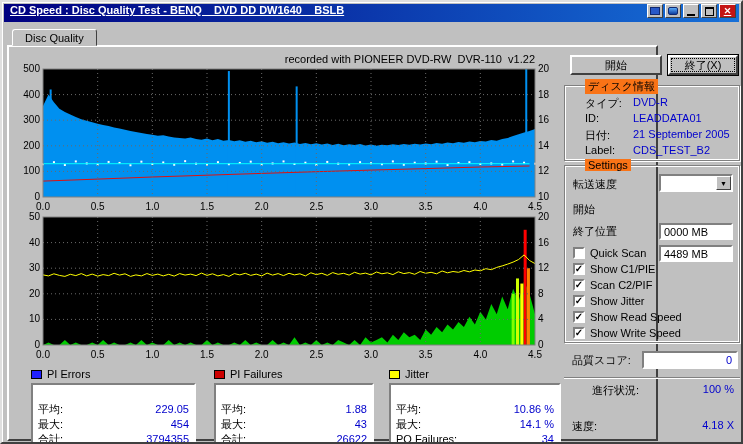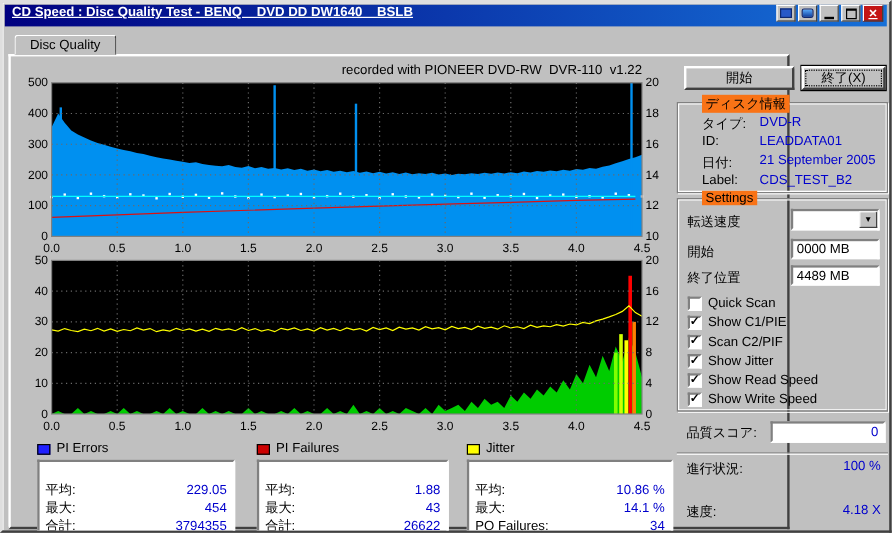--- a/index.html
+++ b/index.html
@@ -50,40 +50,40 @@
     outline: 1px dotted #000; outline-offset: -4px; }
   .groupbox { position: absolute; left: 2px; width: 176px; border: 1px solid #808080; box-shadow: inset 0 0 0 1px #fff, 1px 1px 0 #fff; }
   .gtitle { position: absolute; top: -7px; left: 20px; background: #f97316; padding: 0 3px; }
   #gb-disc { top: 34px; height: 76px; }
   #gb-set { top: 114px; height: 178px; }
   .inforow { position: absolute; left: 10px; right: 20px; height: 14px; display: flex; margin-left: 10px; }
   .inforow .l { width: 48px; flex: none; }
   .inforow .v { color: #0000cc; white-space: nowrap; }
   .setlabel { position: absolute; left: 8px; }
   .tf { position: absolute; right: 6px; width: 74px; height: 17px; background: #fff;
-    border: 2px solid; border-color: #808080 #fff #fff #808080; font: 11px "Liberation Sans", sans-serif; padding: 0 3px; }
+    border: 2px solid; border-color: #808080 #fff #fff #808080; font: 11px "Liberation Sans", sans-serif; padding: 0 3px; margin-top: 24px; }
   .combo { position: absolute; right: 6px; top: 8px; width: 74px; height: 18px; background: #fff;
     border: 2px solid; border-color: #808080 #fff #fff #808080; display: flex; cursor: pointer; }
   .combo-val { flex: 1; padding: 1px 3px; margin-top: 44px; }
   .combo-btn { width: 15px; background: #c0c0c0; border: 1px solid; border-color: #fff #404040 #404040 #fff;
     font-size: 7px; display: flex; align-items: center; justify-content: center; }
   .cbrow { position: absolute; left: 8px; right: 4px; height: 14px; display: flex; align-items: center; gap: 5px; cursor: pointer; }
   .cb { width: 12px; height: 12px; background: #fff; border: 2px solid; border-color: #808080 #fff #fff #808080;
     display: flex; align-items: center; justify-content: center; flex: none; }
   .cb .mark { font-size: 10px; font-weight: bold; line-height: 8px; }
   .qrow { position: absolute; left: 2px; right: 0; top: 300px; height: 18px; }
   .qrow .l { position: absolute; left: 8px; top: 2px; }
   .qbox { position: absolute; right: 4px; top: 0; width: 96px; height: 18px; background: #fff;
     border: 2px solid; border-color: #808080 #fff #fff #808080; text-align: right; padding: 1px 4px; color: #0000cc; }
   .sep { position: absolute; left: 2px; right: 2px; top: 326px; height: 2px;
     border-top: 1px solid #808080; border-bottom: 1px solid #fff; }
   .strow { position: absolute; left: 2px; right: 2px; height: 16px; }
   .strow .l { position: absolute; left: 8px; }
   .strow .v { position: absolute; right: 6px; color: #0000cc; }
-  #st0 { top: 332px; } #st1 { top: 350px; } #st2 { top: 368px; }
+  #st0 { top: 332px; margin-left: 20px; } #st1 { top: 350px; } #st2 { top: 368px; }
 </style>
 </head>
 <body>
 
 <div class="titlebar">
   <span class="t">CD Speed : Disc Quality Test - BENQ    DVD DD DW1640    BSLB</span>
   <span class="tb-btns">
     <span class="tbb">
         <span class="mi1"></span>
       </span>

